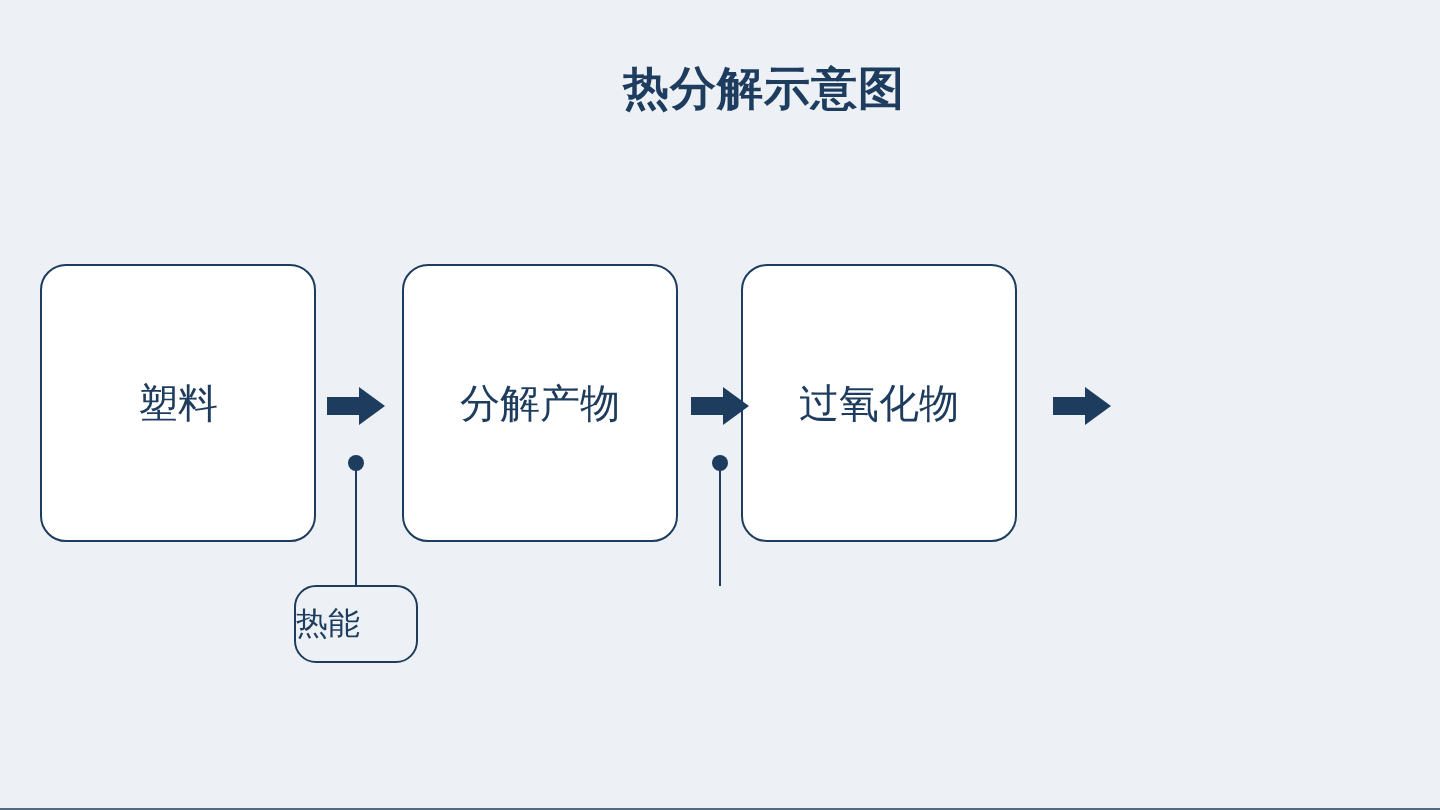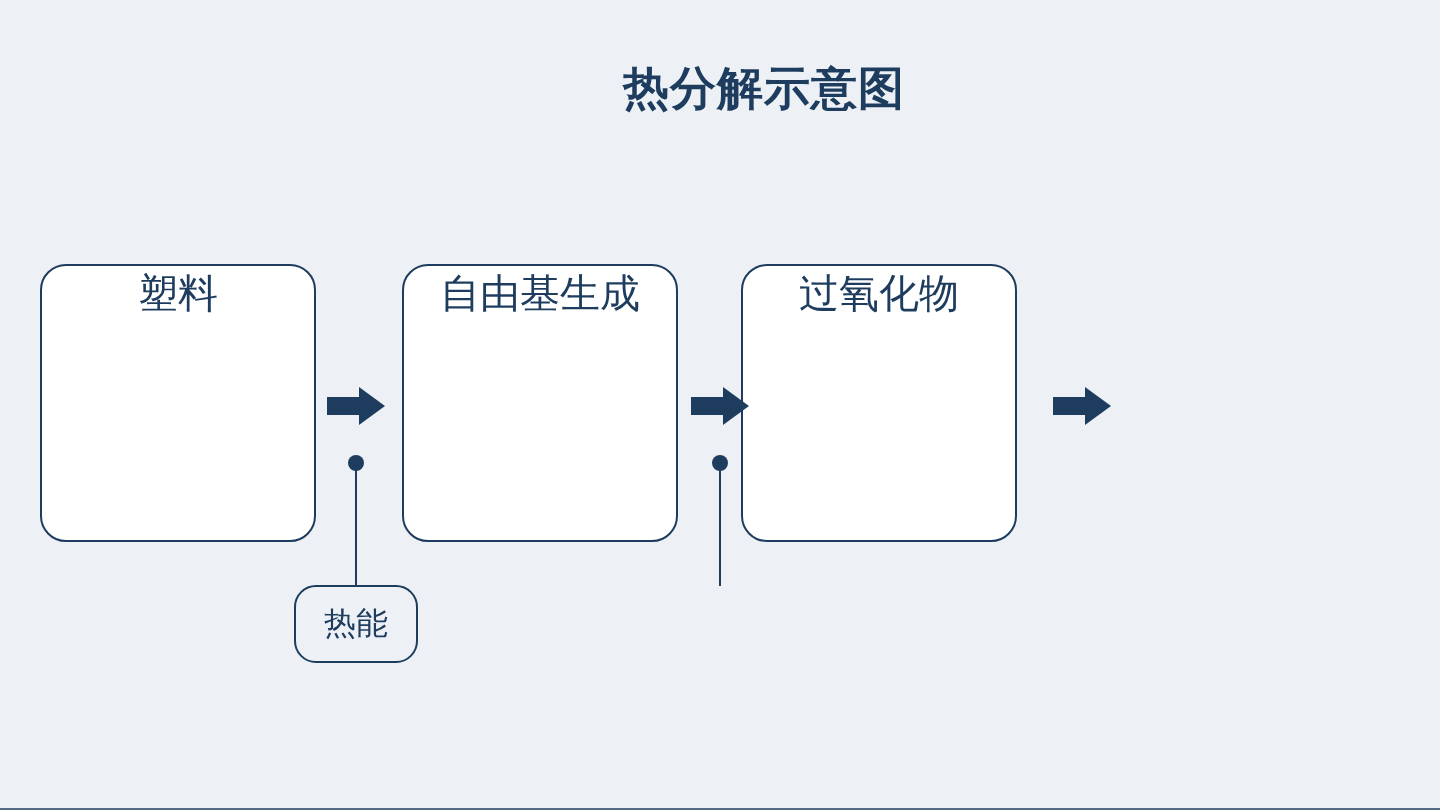--- a/index.html
+++ b/index.html
@@ -34,20 +34,21 @@
     margin-left: 44px;
   }
   .flow-node {
     position: absolute;
     top: 264px;
     width: 276px; height: 278px;
     background: var(--node-fill);
     border: 2px solid var(--accent);
     border-radius: 26px;
     display: flex;
+    align-items: center;
     justify-content: center;
   }
   .flow-node .node-label {
     font-size: 40px;
     color: var(--accent);
   }
   .node-1 { left: 40px; }
   .node-2 { left: 402px; }
   .node-3 { left: 741px; }
   .node-4 { left: 1124px; }
@@ -94,41 +95,41 @@
 
   .input-node {
     position: absolute;
     top: 585px;
     width: 124px; height: 78px;
     background: transparent;
     border: 2px solid var(--accent);
     border-radius: 22px;
     display: flex;
     align-items: center;
-    justify-content: center;
+    justify-content: flex-start;
   }
   .input-node .input-label {
     font-size: 32px;
     color: var(--accent);
   }
   .input-1 { left: 294px; }
   .input-2 { left: 660px; }
 </style>
 </head>
 <body>
 
 <div class="canvas">
 
   <h1 class="diagram-title">热分解示意图</h1>
 
   <div class="flow-node node-1">
     <span class="node-label">塑料</span>
   </div>
   <div class="flow-node node-2">
-    <span class="node-label">自由基生成</span>
+    <span class="node-label">分解产物</span>
   </div>
   <div class="flow-node node-3">
     <span class="node-label">过氧化物</span>
   </div>
 
   <div class="flow-arrow arrow-1">
     <div class="arrow-shaft"></div>
     <div class="arrow-head"></div>
   </div>
   <div class="flow-arrow arrow-2">

